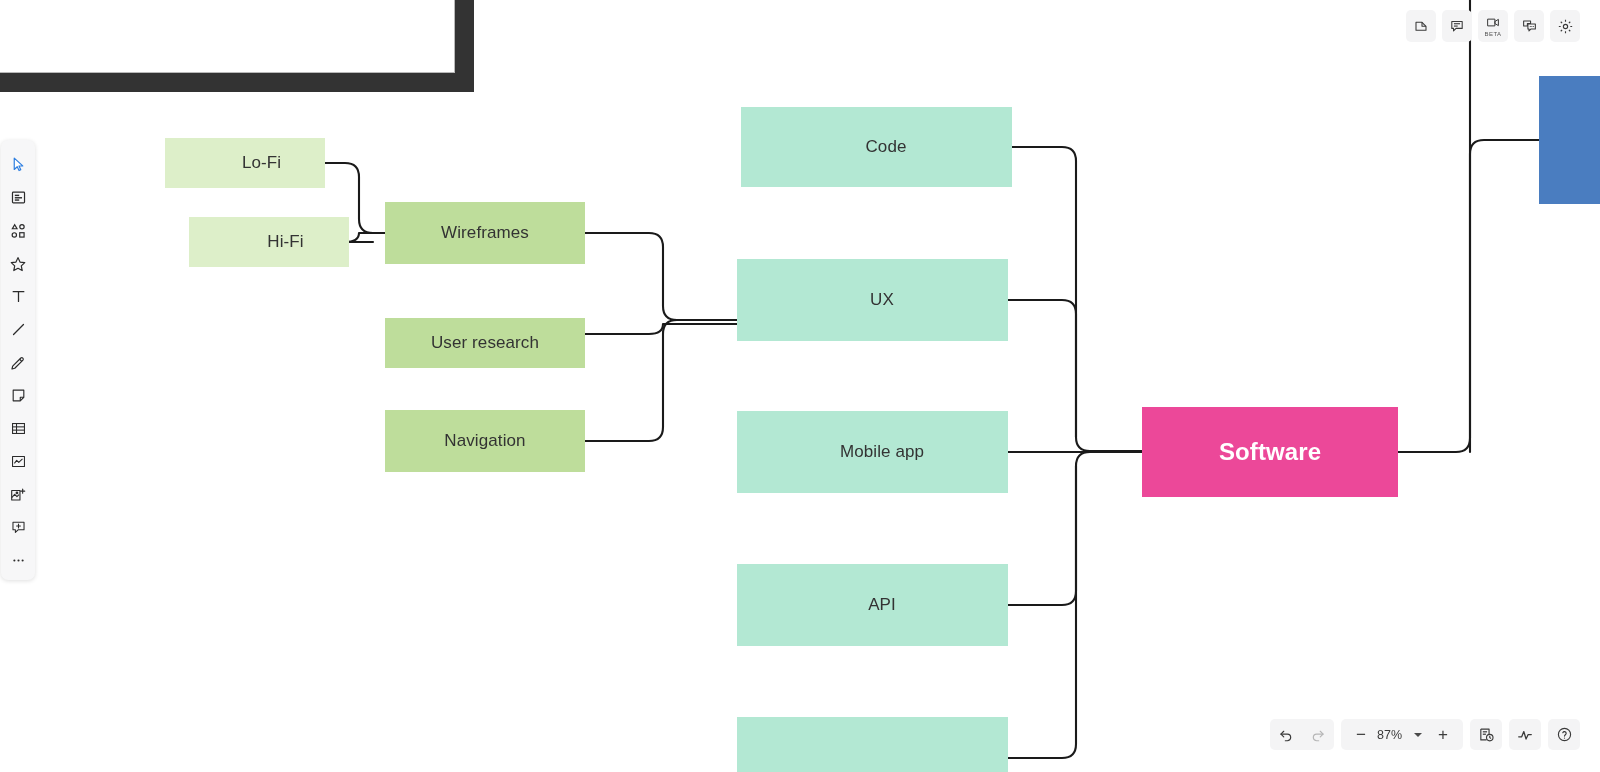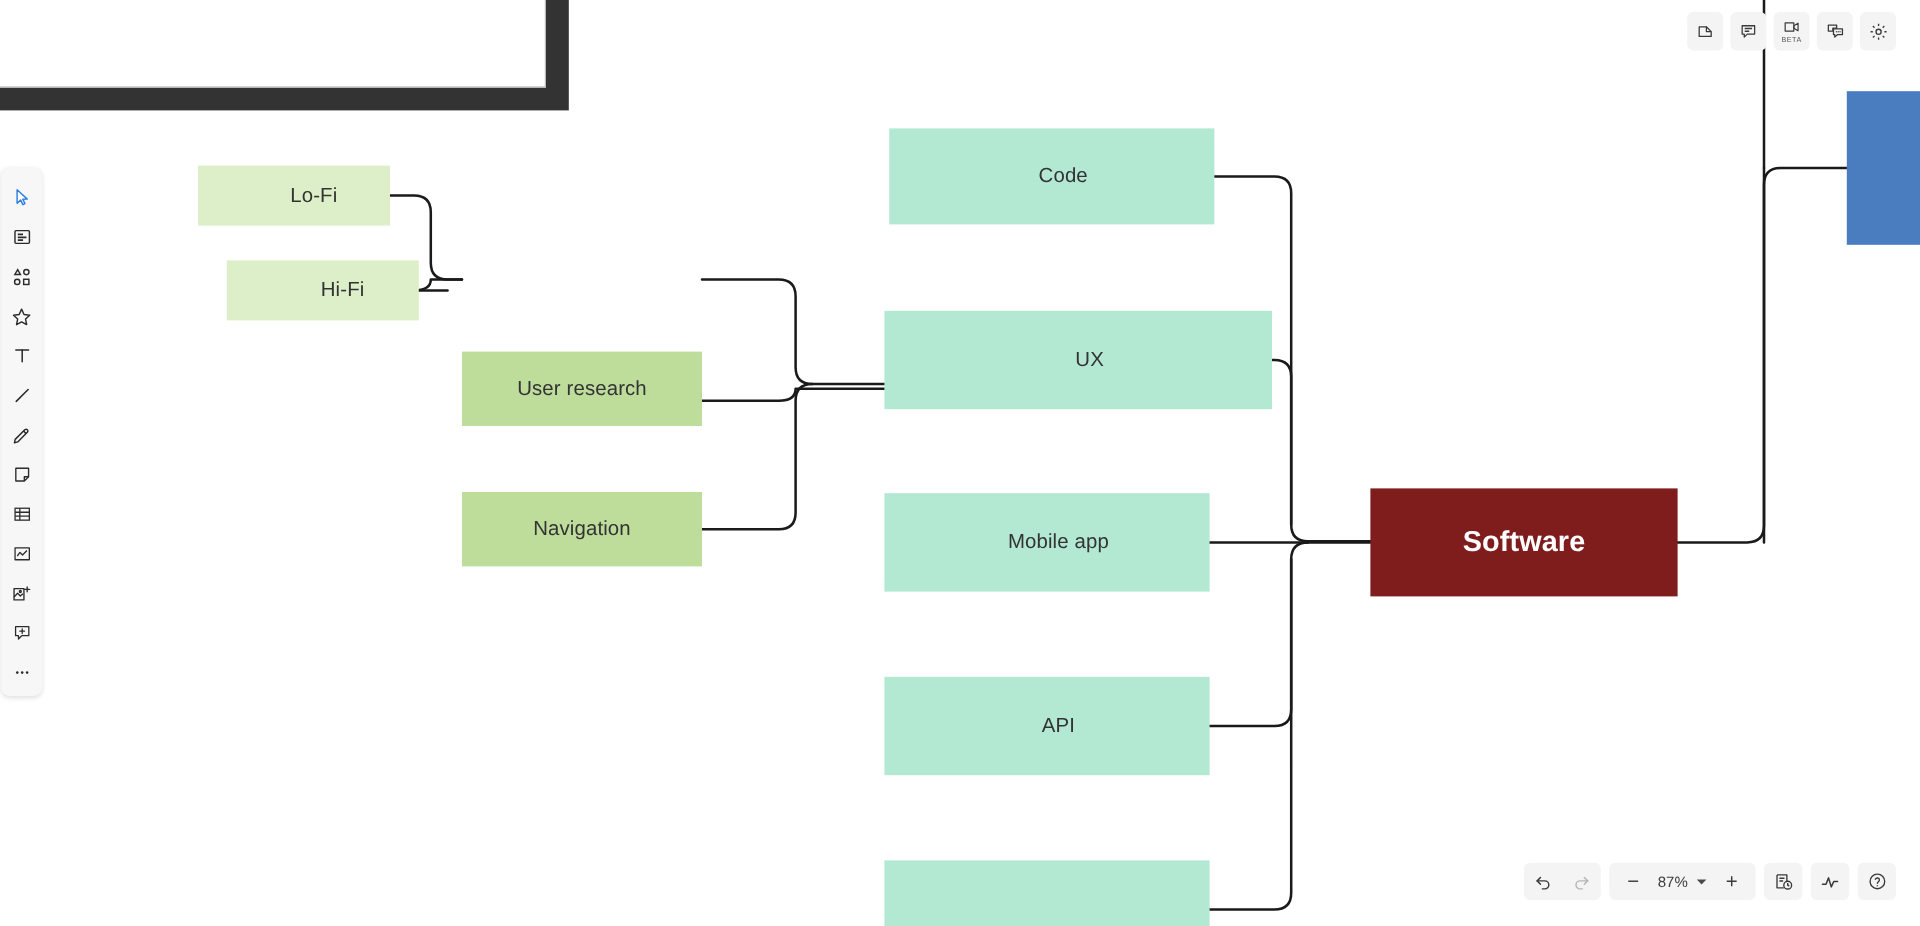--- a/index.html
+++ b/index.html
@@ -12,21 +12,21 @@
 
   
   .node{
     position:absolute;display:flex;align-items:center;justify-content:center;
     box-sizing:border-box;text-align:center;line-height:1.2;
     color:#333333;font-size:17px;letter-spacing:.1px;
   }
   .node.lv3{background:#ddefc9;font-size:17px;padding-left:33px;}
   .node.lv2{background:#bedd9b;font-size:17px;}
   .node.lv1{background:#b3e8d3;font-size:17px;padding-left:19px;}
-  .node.root{background:#7f1d1d;color:#ffffff;font-weight:bold;font-size:24px;}
+  .node.root{background:#ec4899;color:#ffffff;font-weight:bold;font-size:24px;}
   .node.blue{background:#4a7dc0;}
 
   svg.edges{position:absolute;left:0;top:0;width:1600px;height:772px;pointer-events:none;}
 
   
   #frame-overlay{
     position:absolute;left:0;top:0;width:474px;height:92px;
     background:#333333;box-sizing:border-box;
     border-left:0;border-top:0;
   }
@@ -70,21 +70,21 @@
     position:absolute;right:20px;bottom:22px;display:flex;gap:7px;align-items:center;
   }
   .bb-group{
     background:#f4f4f5;border-radius:5px;height:31px;display:flex;align-items:center;
   }
   .bb-btn{
     width:32px;height:31px;display:flex;align-items:center;justify-content:center;cursor:pointer;
   }
   .bb-btn.disabled{opacity:.33;}
   .zoom-val{
-    font-size:12.5px;color:#3c3c3c;min-width:34px;text-align:center;cursor:pointer;
+    font-size:12.5px;color:#3c3c3c;min-width:34px;cursor:pointer;
     font-family:"Liberation Sans",sans-serif;
   }
   .caret{
     width:0;height:0;border-left:4px solid transparent;border-right:4px solid transparent;
     border-top:4.5px solid #4a4a4a;margin-left:3px;margin-right:5px;cursor:pointer;
   }
   .pm{font-size:17px;color:#3c3c3c;cursor:pointer;line-height:1;}
   .bb-single{
     background:#f4f4f5;border-radius:5px;width:32px;height:31px;
     display:flex;align-items:center;justify-content:center;cursor:pointer;
@@ -120,31 +120,34 @@
     </g>
   </svg>
 
   <div class="node lv3" style="left:165px;top:138px;width:160px;height:50px;">
     <span>Lo-Fi</span>
   </div>
   <div class="node lv3" style="left:165px;top:217px;width:160px;height:50px;margin-left:24px;">
     <span>Hi-Fi</span>
   </div>
 
-  <div class="node lv2" style="left:385px;top:293px;width:200px;height:62px;">
+  <div class="node lv2" style="left:385px;top:202px;width:200px;height:62px;">
+    <span>Wireframes</span>
+  </div>
+  <div class="node lv2" style="left:385px;top:318px;width:200px;height:50px;">
     <span>User research</span>
   </div>
   <div class="node lv2" style="left:385px;top:410px;width:200px;height:62px;">
     <span>Navigation</span>
   </div>
 
   <div class="node lv1" style="left:741px;top:107px;width:271px;height:80px;">
     <span>Code</span>
   </div>
-  <div class="node lv1" style="left:737px;top:259px;width:323px;height:82px;">
+  <div class="node lv1" style="left:737px;top:259px;width:271px;height:82px;">
     <span>UX</span>
   </div>
   <div class="node lv1" style="left:737px;top:411px;width:271px;height:82px;align-items:center;">
     <span>Mobile app</span>
   </div>
   <div class="node lv1" style="left:737px;top:564px;width:271px;height:82px;text-align:center;">
     <span>API</span>
   </div>
   <div class="node lv1" style="left:737px;top:717px;width:271px;height:82px;">
     <span style="position:relative;top:21px;">Data</span>

